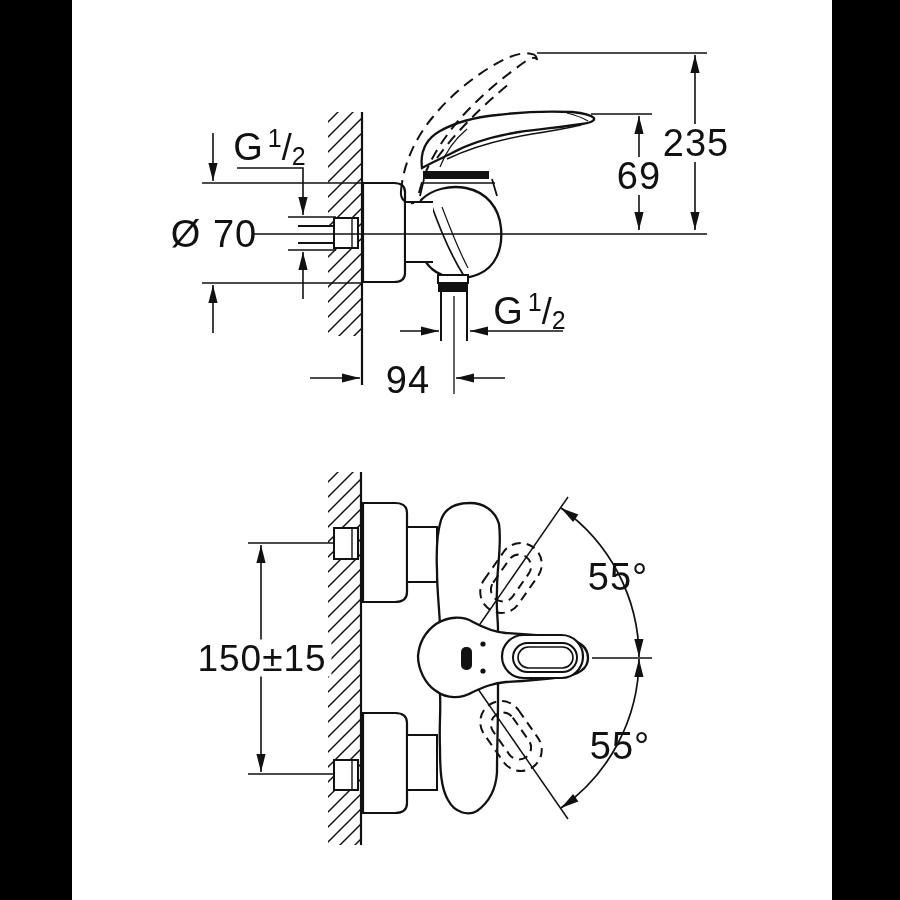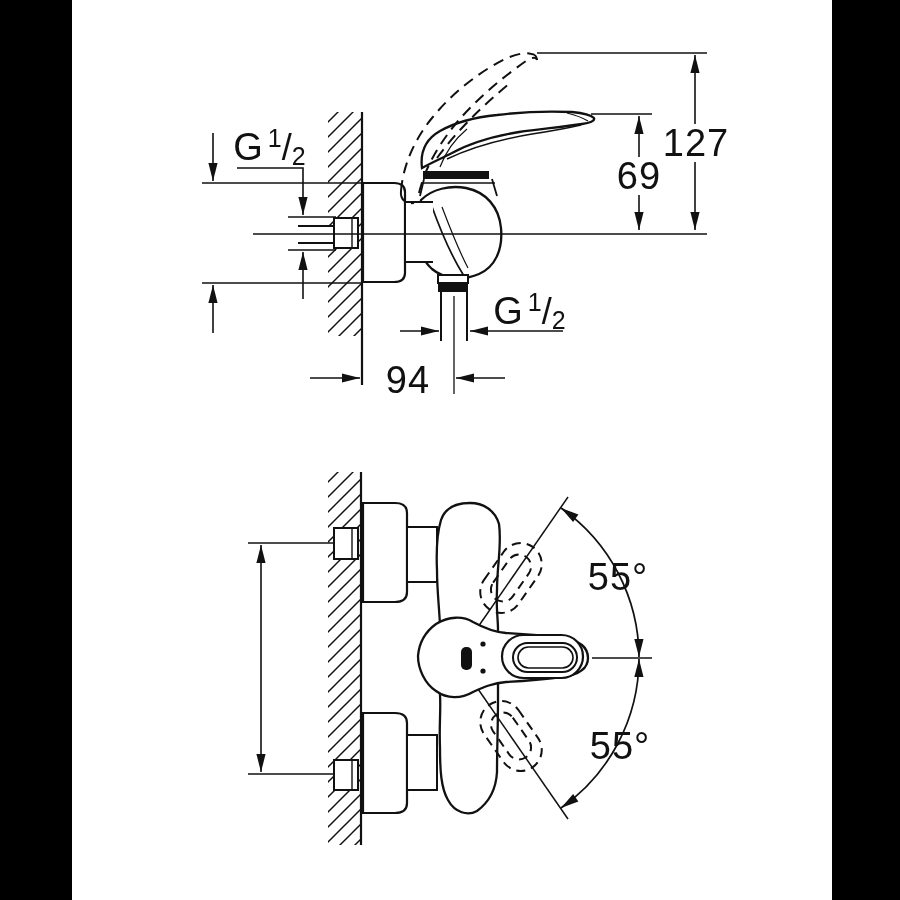--- a/index.html
+++ b/index.html
@@ -187,28 +187,30 @@
         <line x1="261" y1="657" x2="261" y2="545" marker-end="url(#arrE)"></line>
         <line x1="261" y1="657" x2="261" y2="772" marker-end="url(#arrE)"></line>
       </g>
     </g>
   </svg>
 
   <div class="lbl" style="left:270px;top:147px">
     <span class="frac-base">G</span><span class="sup">1</span><span class="slash">/</span><span class="sub">2</span>
   </div>
 
+  <div class="lbl" style="left:214px;top:234px">Ø 70</div>
 
   <div class="lbl bg" style="left:639px;top:176px">69</div>
 
-  <div class="lbl bg" style="left:696px;top:143px">127</div>
+  <div class="lbl bg" style="left:696px;top:143px">235</div>
 
   <div class="lbl" style="left:530px;top:311px">
     <span class="frac-base">G</span><span class="sup">1</span><span class="slash">/</span><span class="sub">2</span>
   </div>
 
   <div class="lbl" style="left:408px;top:380px">94</div>
 
+  <div class="lbl bg small" style="left:262px;top:658px">150±15</div>
 
   <div class="lbl" style="left:618px;top:577px">55°</div>
 
   <div class="lbl" style="left:620px;top:746px">55°</div>
 </div>
 
 </body></html>

